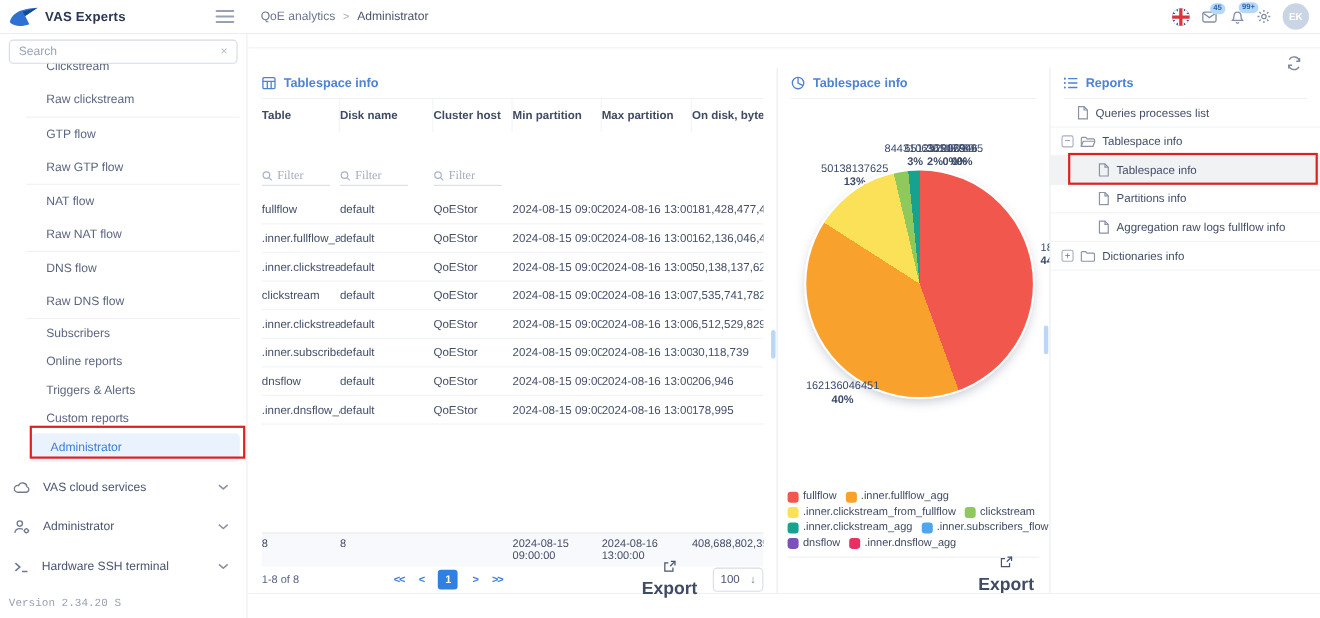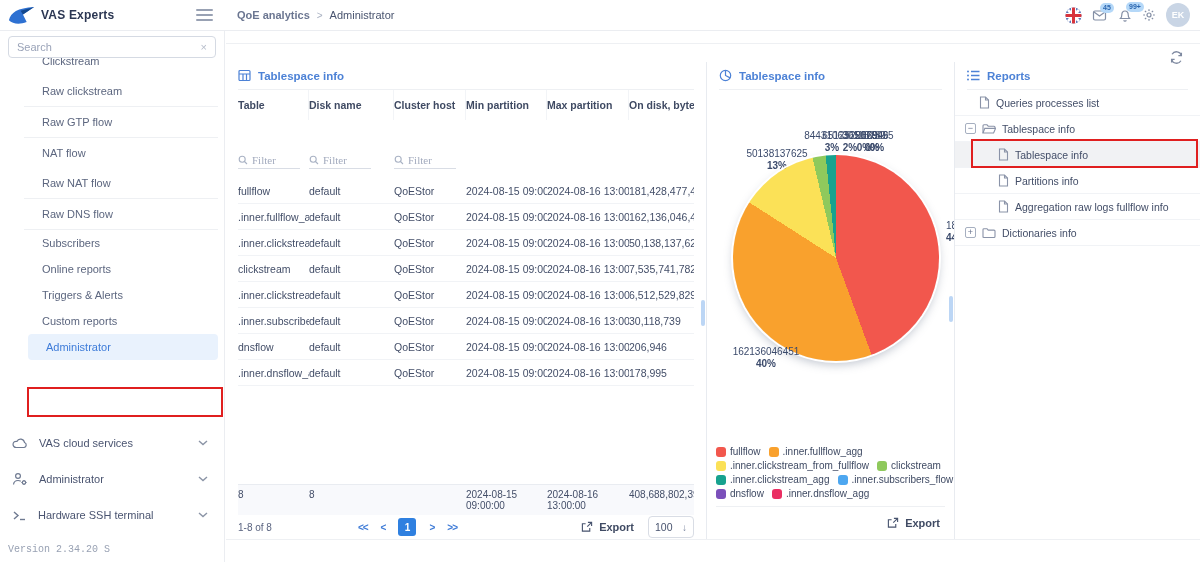--- a/index.html
+++ b/index.html
@@ -7,21 +7,21 @@
   body { font-family:"Liberation Sans",sans-serif; background:#fff; position:relative; overflow:hidden; color:#434e68; }
   svg { display:block; }
 
   
   .topbar { position:absolute; top:0; left:0; right:0; height:31px; background:#fff; border-bottom:1px solid #ebedf1; display:flex; align-items:center; z-index:5; }
   .logo-area { width:225px; height:100%; display:flex; align-items:center; padding:0 12px 0 8px; flex:none; }
   .logo-text { font-size:12px; font-weight:bold; color:#2c3753; margin-left:5px; letter-spacing:.2px; }
   .burger { margin-left:auto; width:17px; display:flex; flex-direction:column; gap:3px; cursor:pointer; }
   .burger span { height:2px; background:#98a1b3; border-radius:1px; }
   .breadcrumb { display:flex; align-items:center; gap:7px; font-size:11px; padding-left:12px; }
-  .bc-link { color:#6b7691;font-weight:bold; }
+  .bc-link { color:#6b7691; }
   .bc-sep { color:#a9b1c2; font-size:10px; }
   .bc-current { color:#49546f; }
   .topbar-right { margin-left:auto; display:flex; align-items:center; gap:10px; padding-right:10px; }
   .tb-icon { position:relative; cursor:pointer; }
   .badge { position:absolute; top:-6px; left:8px; background:#b5d8f8; color:#2a66b0; font-size:7px; font-weight:bold; padding:1px 3px; border-radius:6px; line-height:8px; }
   .avatar { width:24px; height:24px; border-radius:50%; background:#c9d5e5; color:#fff; font-size:9px; font-weight:bold; display:flex; align-items:center; justify-content:center; }
 
   
   .sidebar { position:absolute; top:31px; left:0; width:225px; bottom:0; background:#fff; border-right:1px solid #ebedf1; }
   .search-box { position:absolute; top:5px; left:8px; right:8px; height:22px; border:1px solid #d5dae3; border-radius:4px; display:flex; align-items:center; padding:0 8px; gap:6px; }
@@ -61,21 +61,21 @@
   .fbox input { border:none; outline:none; width:44px; font-family:"Liberation Serif",serif; font-size:11px; color:#49546f; }
   .fbox input::placeholder { color:#a3abbe; }
   .trow { height:26px; align-items:center; font-size:10.5px; border-bottom:1px solid #f1f3f6; }
   .tsummary { margin-top:auto; background:#f8f9fc; border-top:1px solid #e9ecf1; font-size:10px; line-height:11px; padding:4px 0; align-items:flex-start; }
   .tsummary .cell { white-space:normal; }
   .tfoot { height:24px; display:flex; align-items:center; font-size:10px; color:#5a6480; }
   .pager { display:flex; align-items:center; gap:13px; margin-left:86px; font-weight:bold; color:#3e7bd7; font-size:10px; }
   .pager .pg-btn { cursor:pointer; letter-spacing:-1px; }
   .page-active { width:18px; height:18px; background:#2f80e0; color:#fff; border-radius:3px; display:flex; align-items:center; justify-content:center; letter-spacing:0; cursor:pointer; }
   .export-group { margin-left:auto; display:flex; align-items:center; gap:14px; }
-  .export-btn { display:flex; align-items:flex-end; gap:6px; font-size:11px; font-weight:bold; color:#3f4a63; cursor:pointer; }
+  .export-btn { display:flex; align-items:center; gap:6px; font-size:16px; font-weight:bold; color:#3f4a63; cursor:pointer;flex-direction:column; }
   .pagesize { width:46px; height:22px; border:1px solid #d9dde5; border-radius:4px; display:flex; align-items:center; justify-content:space-between; padding:0 6px; font-size:10.5px; color:#49546f; cursor:pointer; }
   .pagesize .ps-arrow { color:#7c87a0; font-size:10px; }
 
   
   .pp { width:248px; flex:none; border-right:1px solid #e8ebf0; display:flex; flex-direction:column; position:relative; overflow:hidden; }
   .pp .panel-title, .rp .panel-title { margin:0 12px; }
   .pp-chart { position:relative; flex:1; }
   .pie { position:absolute; left:26px; top:65px; width:206px; height:206px; border-radius:50%; box-shadow:0 0 0 2px #fff, 0 4px 10px rgba(120,130,150,.45); cursor:pointer; }
   .lbl { position:absolute; font-size:10px; color:#3b4a6b; text-align:center; line-height:12px; }
   .lbl b { display:block; }
@@ -172,27 +172,29 @@
     <input type="text" placeholder="Search" style="">
     <span class="search-clear">×</span>
   </div>
   <nav class="nav">
     <div class="nav-inner">
       <div class="nav-group">
         <div class="nav-item">Clickstream</div>
         <div class="nav-item">Raw clickstream</div>
       </div>
       <div class="nav-group">
+        <div class="nav-item">GTP flow</div>
         <div class="nav-item">Raw GTP flow</div>
       </div>
       <div class="nav-group">
         <div class="nav-item">NAT flow</div>
         <div class="nav-item">Raw NAT flow</div>
       </div>
       <div class="nav-group">
+        <div class="nav-item">DNS flow</div>
         <div class="nav-item">Raw DNS flow</div>
       </div>
       <div class="nav-group compact">
         <div class="nav-item">Subscribers</div>
         <div class="nav-item">Online reports</div>
         <div class="nav-item">Triggers &amp; Alerts</div>
         <div class="nav-item">Custom reports</div>
         <div class="nav-item active">Administrator</div>
       </div>
     </div>

